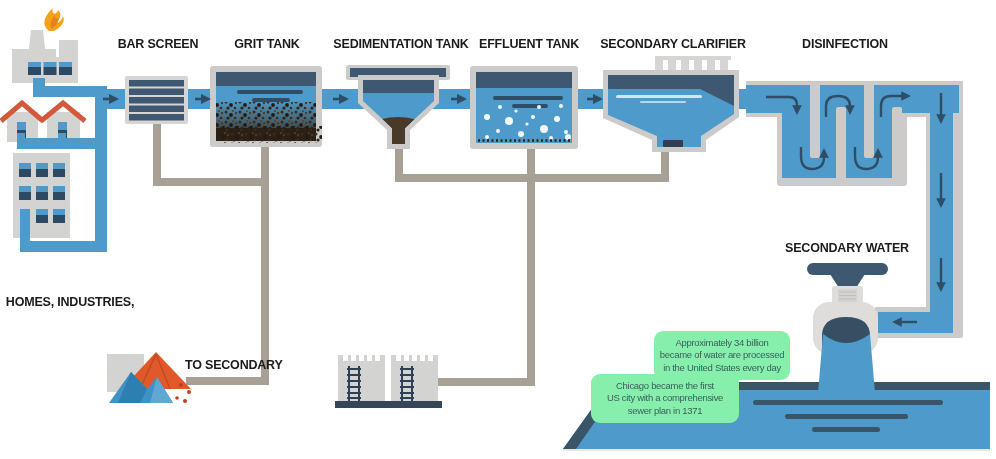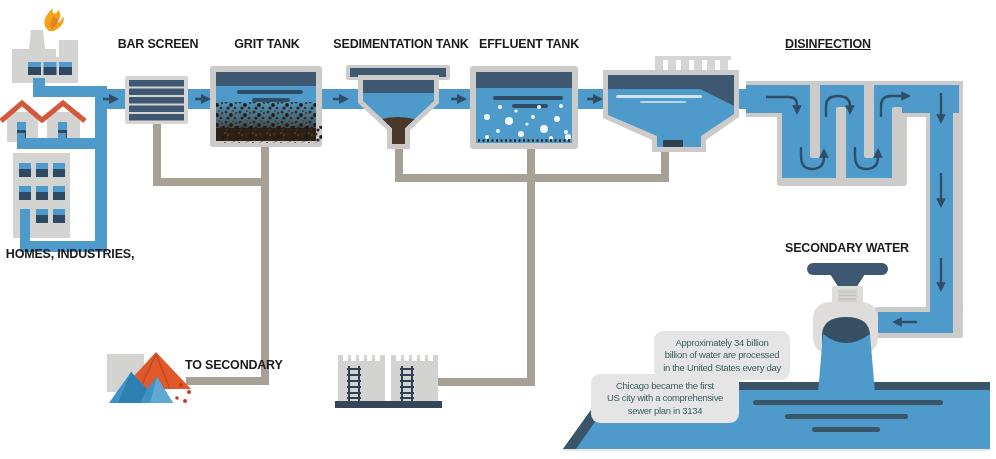--- a/index.html
+++ b/index.html
@@ -9,23 +9,23 @@
   }
   .canvas svg{position:absolute;left:0;top:0;}
   .stage-label{
     position:absolute;transform:translateX(-50%);
     font-size:12.5px;font-weight:bold;letter-spacing:-0.2px;color:#1b1b1b;white-space:nowrap;
   }
   .side-label{
     position:absolute;font-size:12.5px;font-weight:bold;letter-spacing:-0.2px;color:#1b1b1b;white-space:nowrap;
   }
   .side-label span{display:block;line-height:1.25;}
-  .center-lines{text-align:left;transform:translateX(-50%);}
+  .center-lines{text-align:left;transform:translateX(-50%);margin-top:48px;}
   .callout{
-    position:absolute;background:#e5e5e5;border-radius:9px;color:#3C5F5C;
+    position:absolute;background:#86efac;border-radius:9px;color:#3C5F5C;
     font-size:9.5px;letter-spacing:-0.3px;line-height:1.3;text-align:center;
     padding:6px 3px;box-sizing:border-box;z-index:5;
   }
   .callout span{display:block;}
 </style>
 </head>
 <body>
 
 <div class="canvas">
 
@@ -312,36 +312,37 @@
     <path d="M941,173 V205" marker-end="url(#ah)"></path>
     <path d="M941,258 V289" marker-end="url(#ah)"></path>
     <path d="M917,322 H895" marker-end="url(#ah)"></path>
   </g>
 </svg>
 
 <div class="stage-label" style="left:158px;top:37px;">BAR SCREEN</div>
 <div class="stage-label" style="left:267px;top:37px;text-align:right;">GRIT TANK</div>
 <div class="stage-label" style="left:401px;top:37px;text-align:center;">SEDIMENTATION TANK</div>
 <div class="stage-label" style="left:529px;top:37px;">EFFLUENT TANK</div>
-<div class="stage-label" style="left:828px;top:37px;text-decoration:underline;">DISINFECTION</div>
+<div class="stage-label" style="left:673px;top:37px;">SECONDARY CLARIFIER</div>
+<div class="stage-label" style="left:845px;top:37px;">DISINFECTION</div>
 
 <div class="side-label center-lines" style="left:70px;top:247px;">
   <span>HOMES, INDUSTRIES,</span>
 </div>
 
 <div class="side-label" style="left:185px;top:358px;">TO SECONDARY</div>
 
 
 <div class="stage-label" style="left:847px;top:241px;">SECONDARY WATER</div>
 
 <div class="callout" style="left:654px;top:331px;width:136px;">
   <span>Approximately 34 billion</span>
-  <span>billion of water are processed</span>
+  <span>became of water are processed</span>
   <span>in the United States every day</span>
 </div>
 
 <div class="callout" style="left:591px;top:374px;width:148px;">
   <span>Chicago became the first</span>
   <span>US city with a comprehensive</span>
-  <span>sewer plan in 3134</span>
+  <span>sewer plan in 1371</span>
 </div>
 
 </div>
 
 </body></html>

